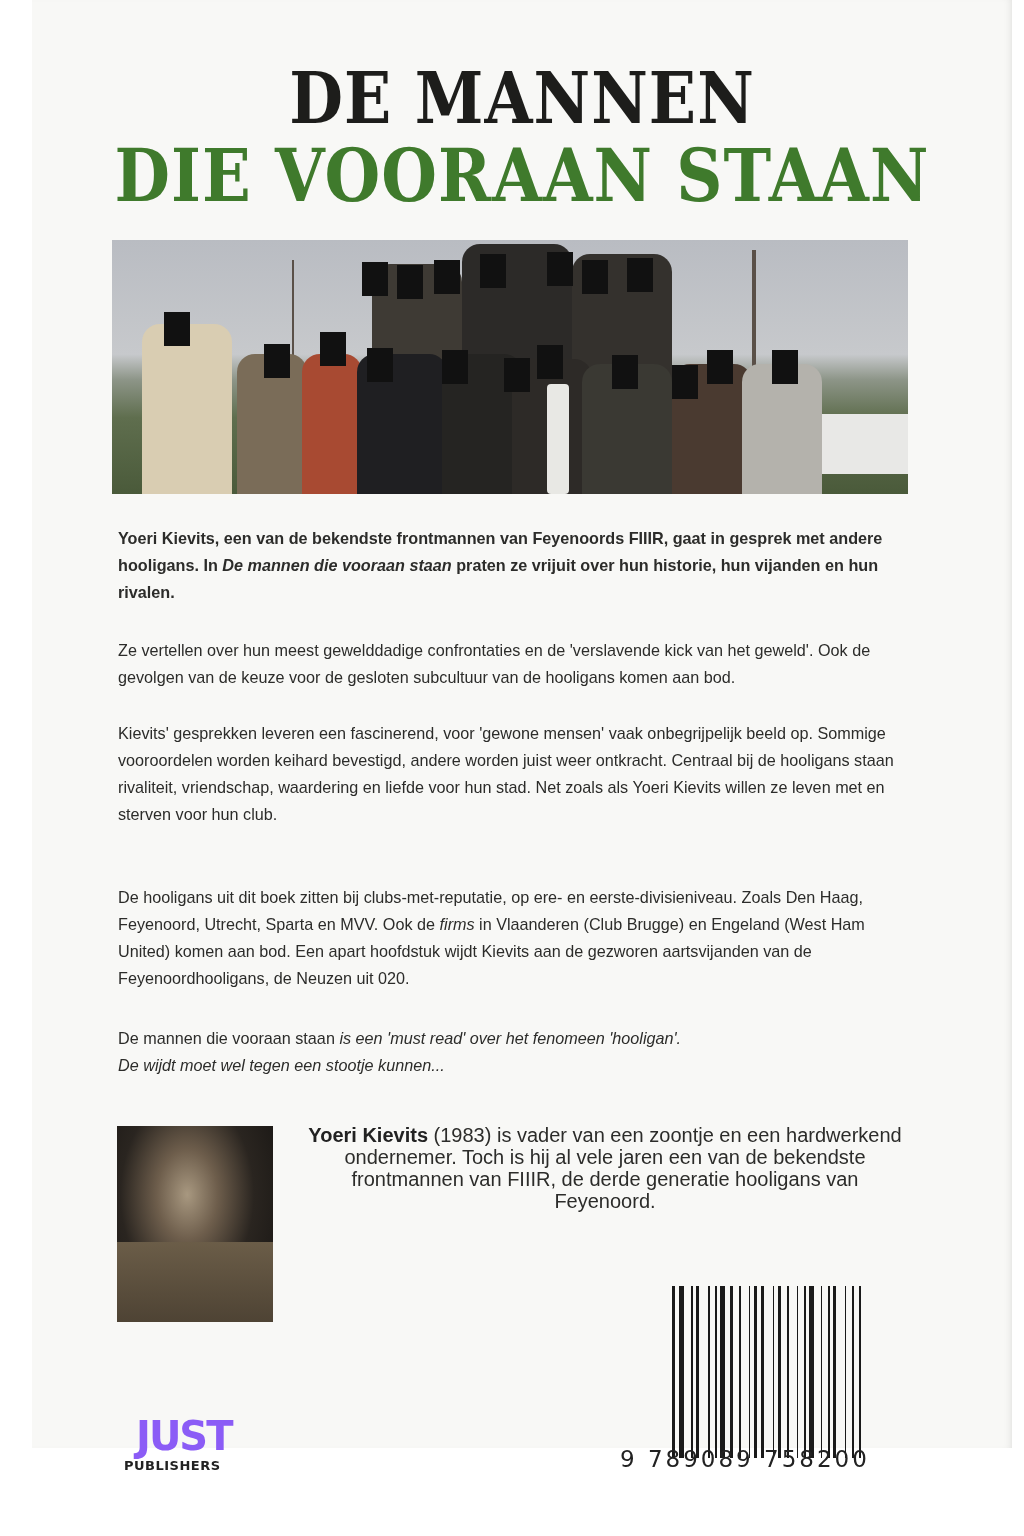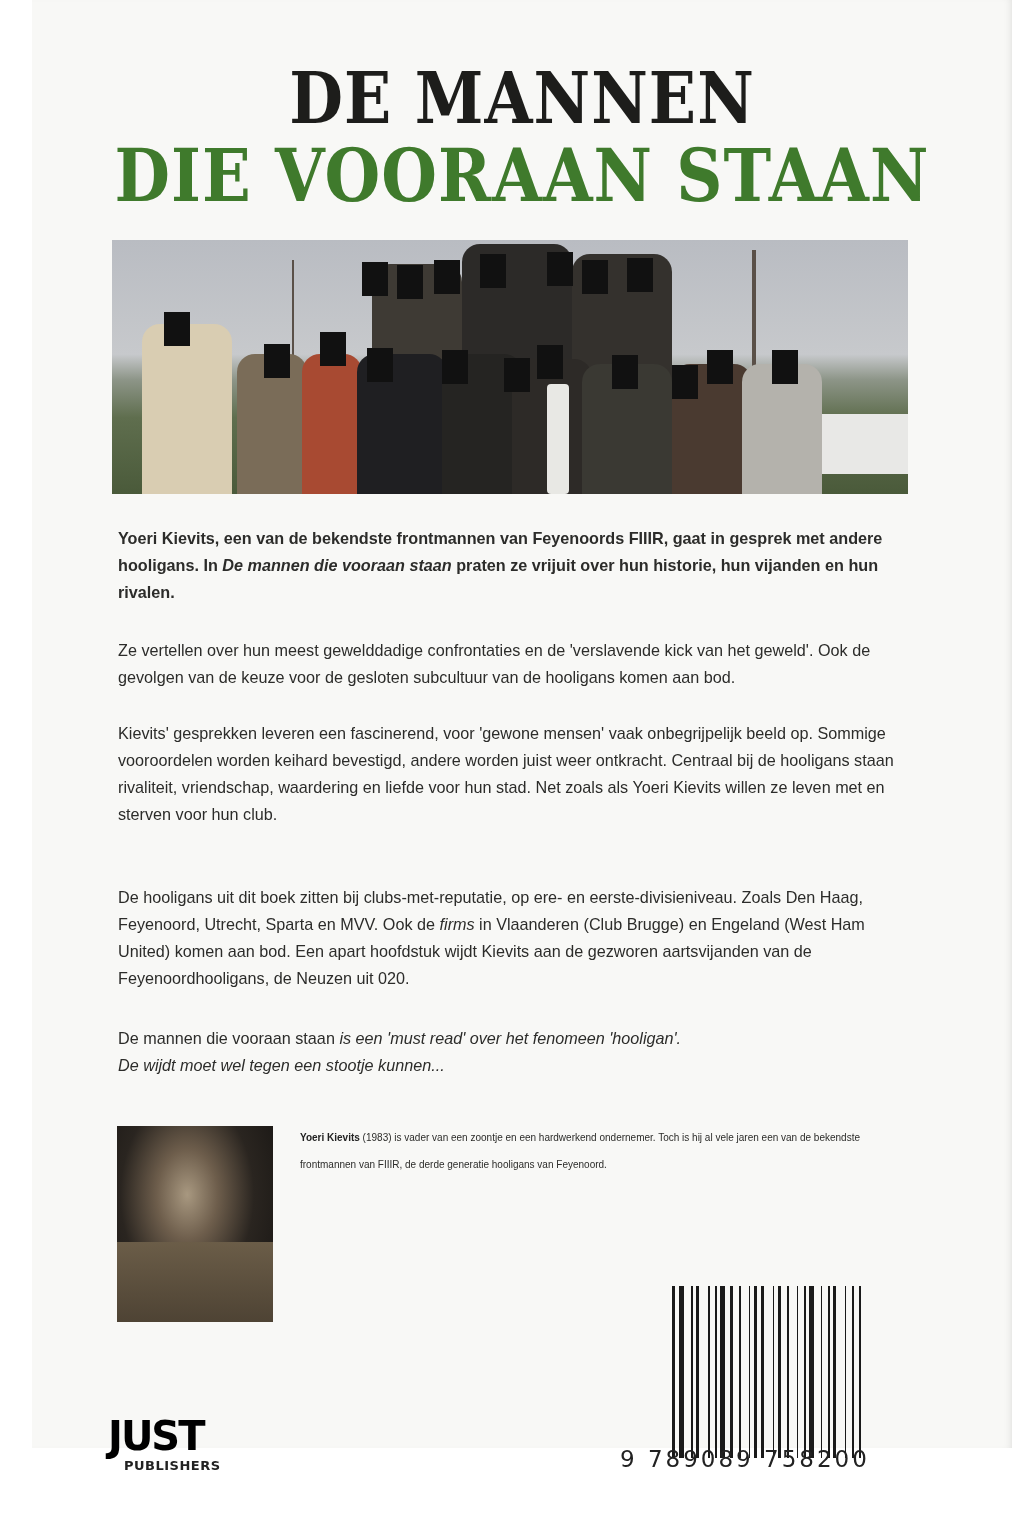--- a/index.html
+++ b/index.html
@@ -17,27 +17,27 @@
   .car { position:absolute; right:0; bottom:20px; width:110px; height:60px; background:#e8e8e6; border-radius:20px 0 0 6px; }
   .p { position:absolute; left:86px; width:800px; font-size:16.2px; line-height:27px; color:#2c2c2a; font-family:"Liberation Sans Narrow","Liberation Sans", sans-serif; }
   .p1 { top:525px; font-weight:bold; }
   .p2 { top:637px; }
   .p3 { top:720px; }
   .p4 { top:884px; }
   .p5 { top:1025px; font-weight:normal; font-style:italic; }
   .author-photo { position:absolute; left:85px; top:1126px; width:156px; height:196px;
     background:radial-gradient(ellipse at 45% 35%, #a89880 0%, #6e5e4c 25%, #2a2520 55%, #141210 100%); }
   .author-photo .coat { position:absolute; left:0; bottom:0; width:156px; height:80px; background:linear-gradient(180deg,#6b5d48,#4e4334); }
-  .bio { position:absolute; left:268px; top:1124px; width:610px; font-size:10px; line-height:27px; color:#2c2c2a; }
+  .bio { position:absolute; left:268px; top:1124px; width:610px; font-size:20px; line-height:22px; color:#2c2c2a;text-align:center; }
   .bio b { font-weight:bold; color:#222; }
   .badge { position:absolute; left:598px; top:1248px; width:282px; height:32px; background:#d9533a; color:#f3dcc6; font-weight:bold; font-size:19px; letter-spacing:1px; text-align:center; line-height:32px; }
   .barcode { position:absolute; left:640px; top:1286px; width:230px; height:172px; }
   .barcode .bar { position:absolute; top:0; bottom:0; background:#1a1a1a; }
   .isbn { position:absolute; left:588px; top:1446px; width:300px; font-size:23px; letter-spacing:3px; color:#222; font-family:"DejaVu Sans", sans-serif; }
-  .logo-just { position:absolute; left:76px; top:1418px; font-family:"DejaVu Sans", sans-serif; font-weight:bold; font-size:40px; color:#000000; letter-spacing:-2px; line-height:36px; }
+  .logo-just { position:absolute; left:104px; top:1418px; font-family:"DejaVu Sans", sans-serif; font-weight:bold; font-size:40px; color:#8b5cf6; letter-spacing:-2px; line-height:36px; }
   .logo-pub { position:absolute; left:92px; top:1458px; font-family:"DejaVu Sans", sans-serif; font-weight:bold; font-size:13px; color:#222; letter-spacing:0.5px; }
 </style>
 </head>
 <body>
 
 <div class="topbar"></div>
 
 <div class="cover">
 
   <div class="title l1" style="color: rgb(29, 29, 27);">DE MANNEN</div>

